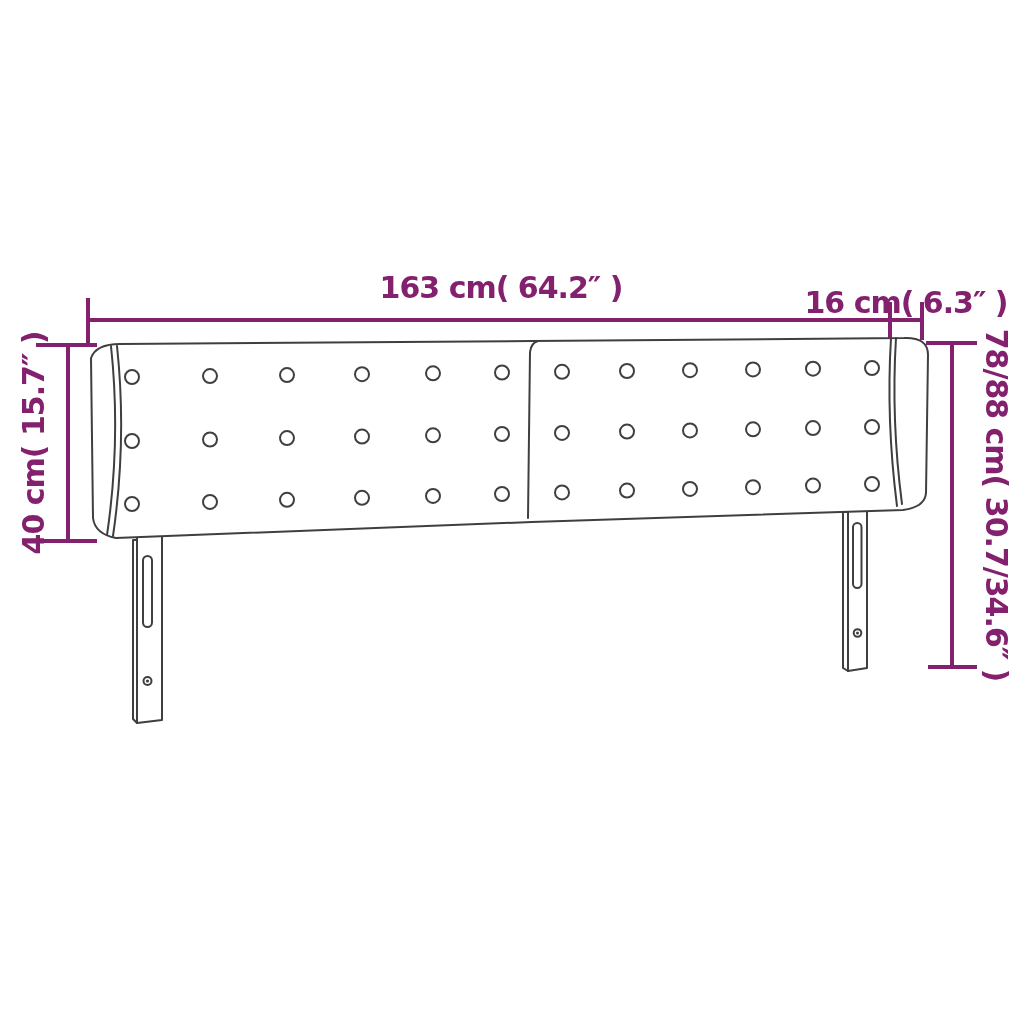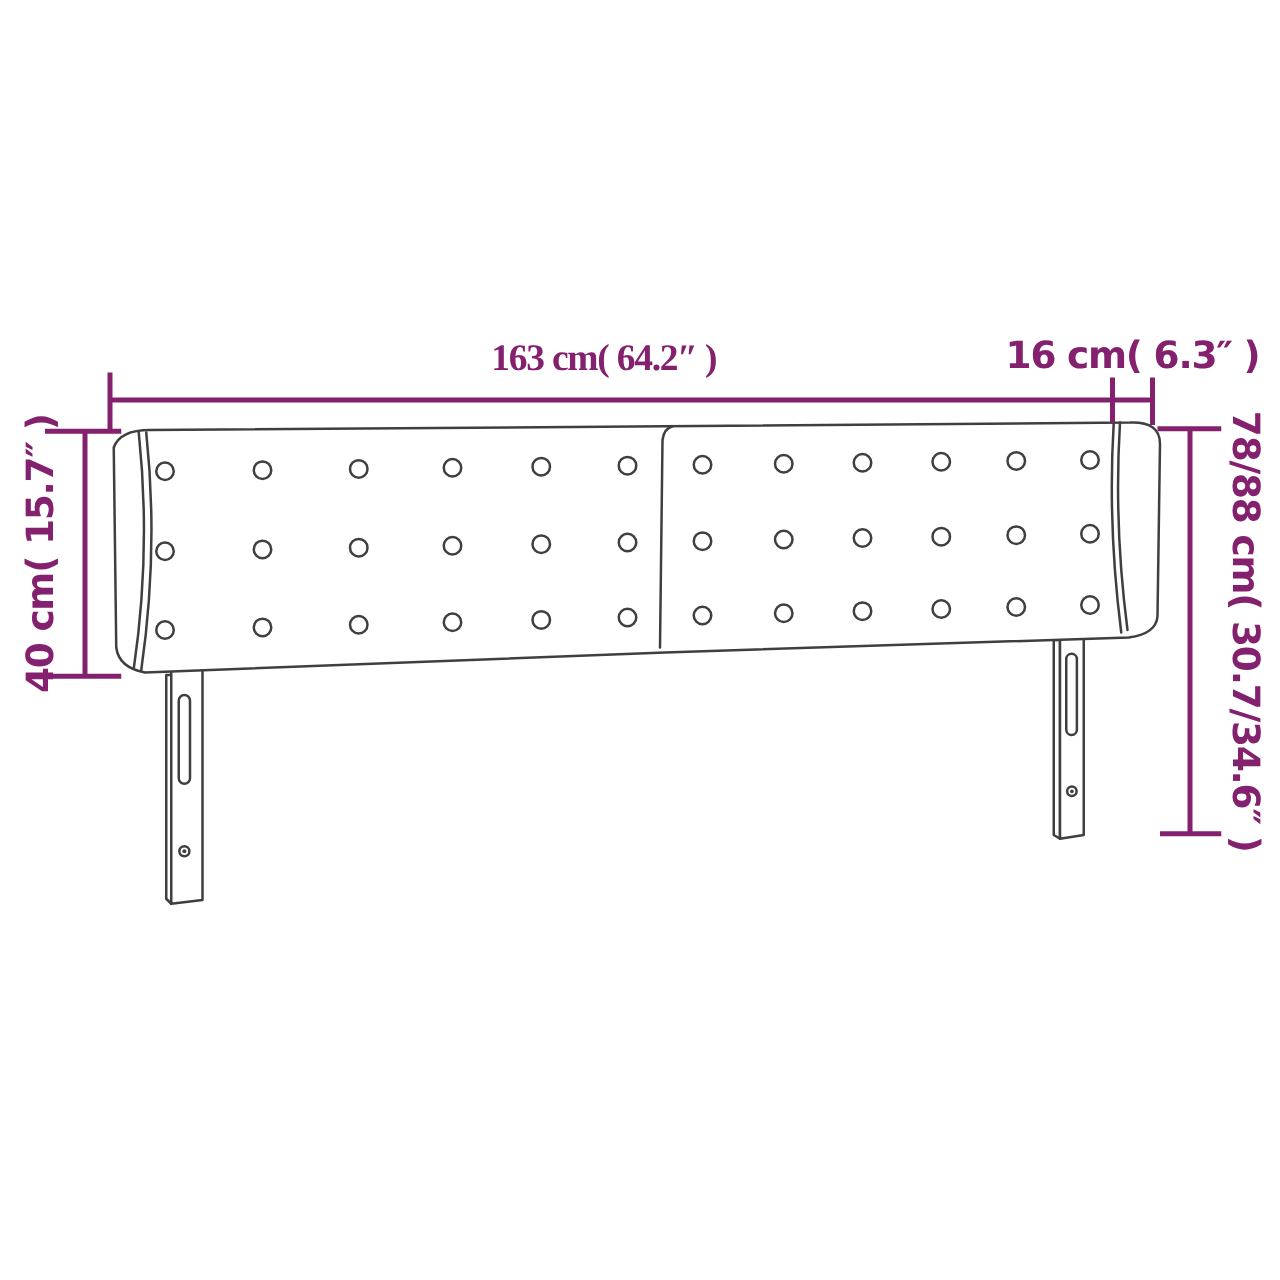--- a/index.html
+++ b/index.html
@@ -124,20 +124,20 @@
         <path class="dim" d="M36,541 L97,541"></path>
       </g>
       <g>
         <path class="dim" d="M952,343 L952,667"></path>
         <path class="dim" d="M926,343 L977,343"></path>
         <path class="dim" d="M928,667 L977,667"></path>
       </g>
     </g>
   </svg>
 
-  <div class="dim-label" style="left:483px;top:287px;font-family:Liberation Serif, serif;">163 cm( 64.2″ )</div>
+  <div class="dim-label" style="left:501px;top:287px;">163 cm( 64.2″ )</div>
 
-  <div class="dim-label" style="left:906px;top:285px;">16 cm( 6.3″ )</div>
+  <div class="dim-label" style="left:906px;top:302px;">16 cm( 6.3″ )</div>
 
   <div class="dim-label rot-ccw" style="left:33px;top:443px;">40 cm( 15.7″ )</div>
 
   <div class="dim-label rot-cw" style="left:996px;top:505px;">78/88 cm( 30.7/34.6″ )</div>
 </div>
 
 </body></html>

